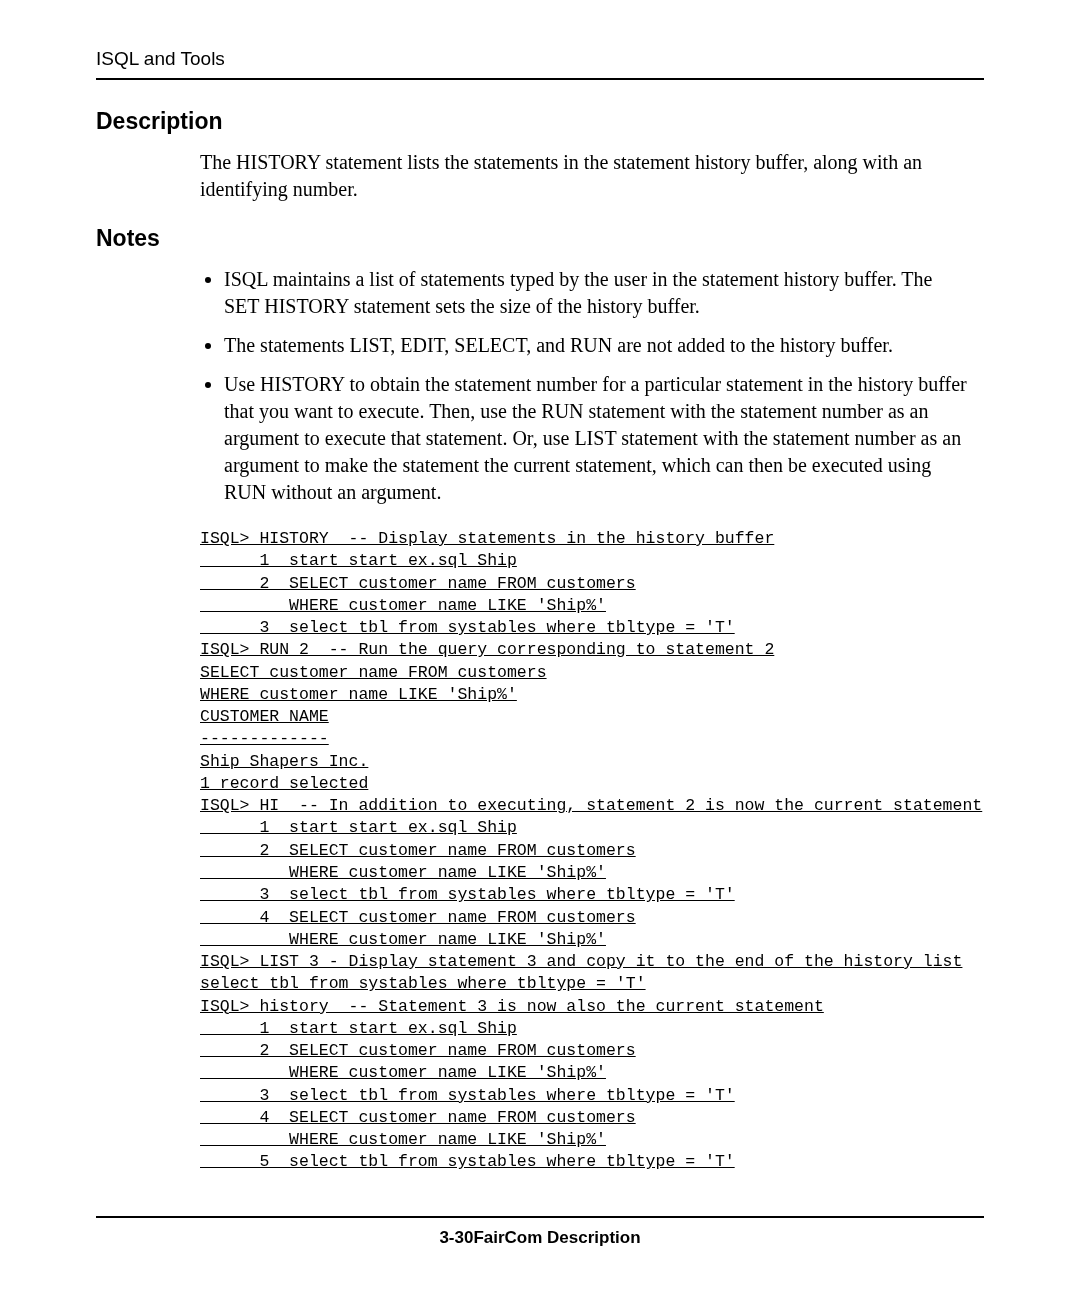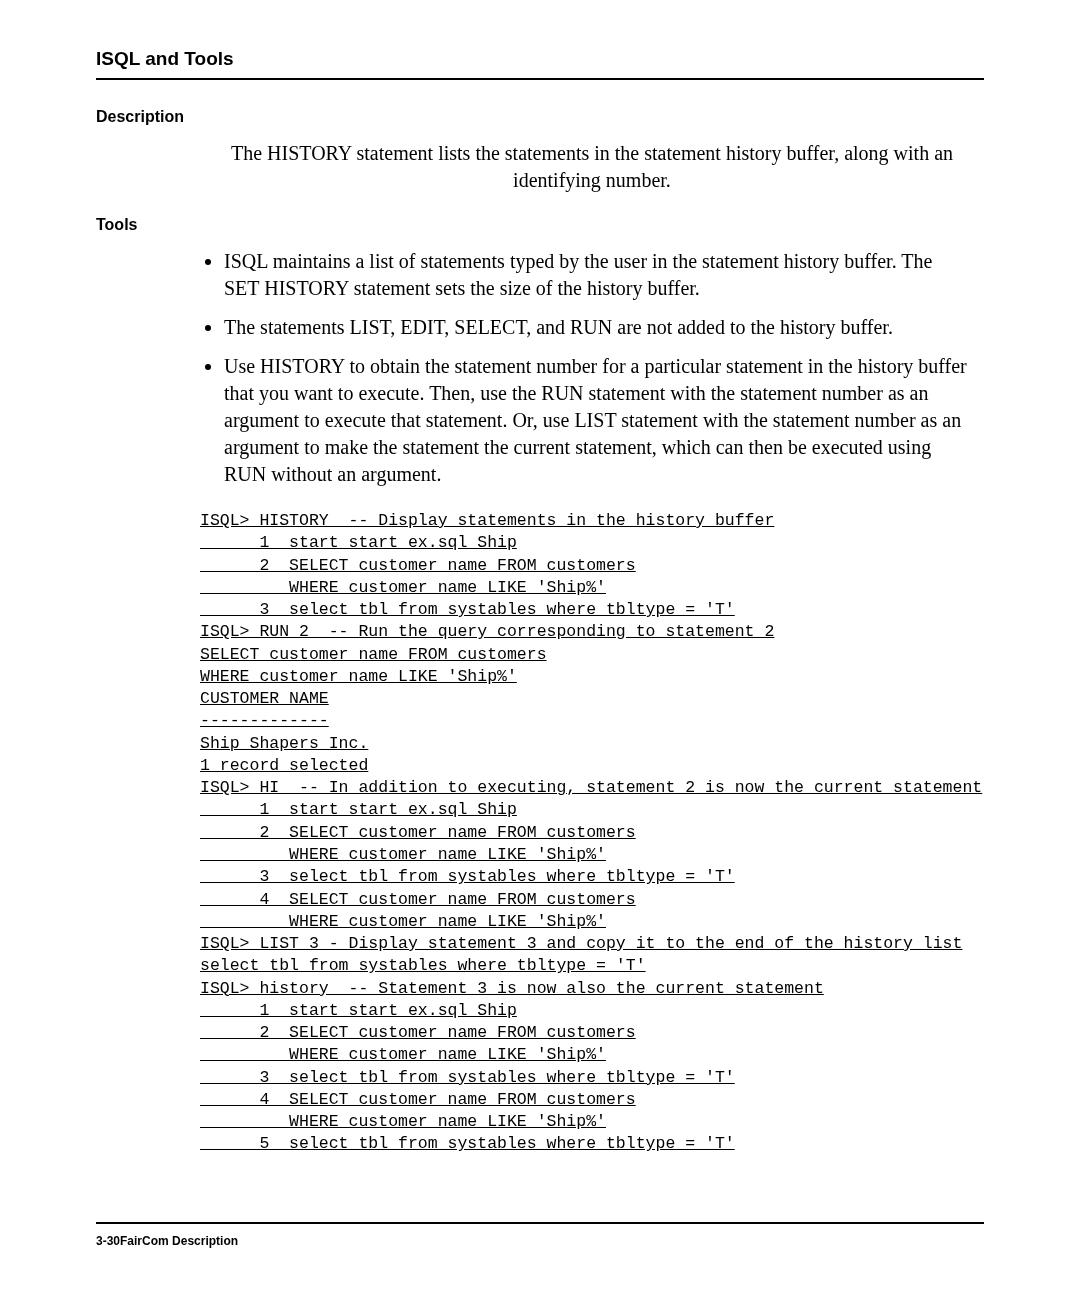--- a/index.html
+++ b/index.html
@@ -12,43 +12,42 @@
     box-sizing: border-box;
     width: 1080px;
     min-height: 1296px;
     padding: 48px 96px 48px 96px;
     font-family: "Times New Roman", Times, serif;
     color: #000;
     position: relative;
   }
   .running-head {
     font-family: Arial, Helvetica, sans-serif;
-    font-weight: 700;
+    font-weight: 400;
     font-size: 19px;
     margin: 0 0 8px 0;
   }
   .head-rule {
     border: none;
     border-top: 2px solid #000;
     margin: 0 0 28px 0;
   }
   .section-heading {
     font-family: Arial, Helvetica, sans-serif;
     font-weight: 700;
-    font-size: 16px;
+    font-size: 23px;
     margin: 0 0 14px 0;
   }
   .body-block {
     margin-left: 104px;
     font-size: 20px;
     line-height: 1.35;
   }
   .para {
     margin: 0 0 22px 0;
-    text-align: center;
   }
   ul.notes {
     list-style: disc;
     padding-left: 24px;
     margin: 0 12px 22px 0;
   }
   ul.notes li {
     margin-bottom: 12px;
     line-height: 1.35;
   }
@@ -66,40 +65,40 @@
     right: 96px;
     bottom: 48px;
   }
   .foot-rule {
     border: none;
     border-top: 2px solid #000;
     margin: 0 0 10px 0;
   }
   .foot-row {
     display: flex;
-    justify-content: flex-start;
+    justify-content: center;
     font-family: Arial, Helvetica, sans-serif;
     font-weight: 700;
-    font-size: 12px;
+    font-size: 17px;
   }
 </style>
 </head>
 <body>
 
 <div class="page">
 
   <div class="running-head">ISQL and Tools</div>
   <hr class="head-rule">
 
   <div class="section-heading">Description</div>
   <div class="body-block">
     <p class="para">The HISTORY statement lists the statements in the statement history buffer, along with an identifying number.</p>
   </div>
 
-  <div class="section-heading">Tools</div>
+  <div class="section-heading">Notes</div>
   <div class="body-block">
     <ul class="notes">
       <li>ISQL maintains a list of statements typed by the user in the statement history buffer. The SET HISTORY statement sets the size of the history buffer.</li>
       <li>The statements LIST, EDIT, SELECT, and RUN are not added to the history buffer.</li>
       <li>Use HISTORY to obtain the statement number for a particular statement in the history buffer that you want to execute. Then, use the RUN statement with the statement number as an argument to execute that statement. Or, use LIST statement with the statement number as an argument to make the statement the current statement, which can then be executed using RUN without an argument.</li>
     </ul>
   </div>
 
   <div class="body-block">
     <pre class="code">ISQL&gt; HISTORY  -- Display statements in the history buffer

